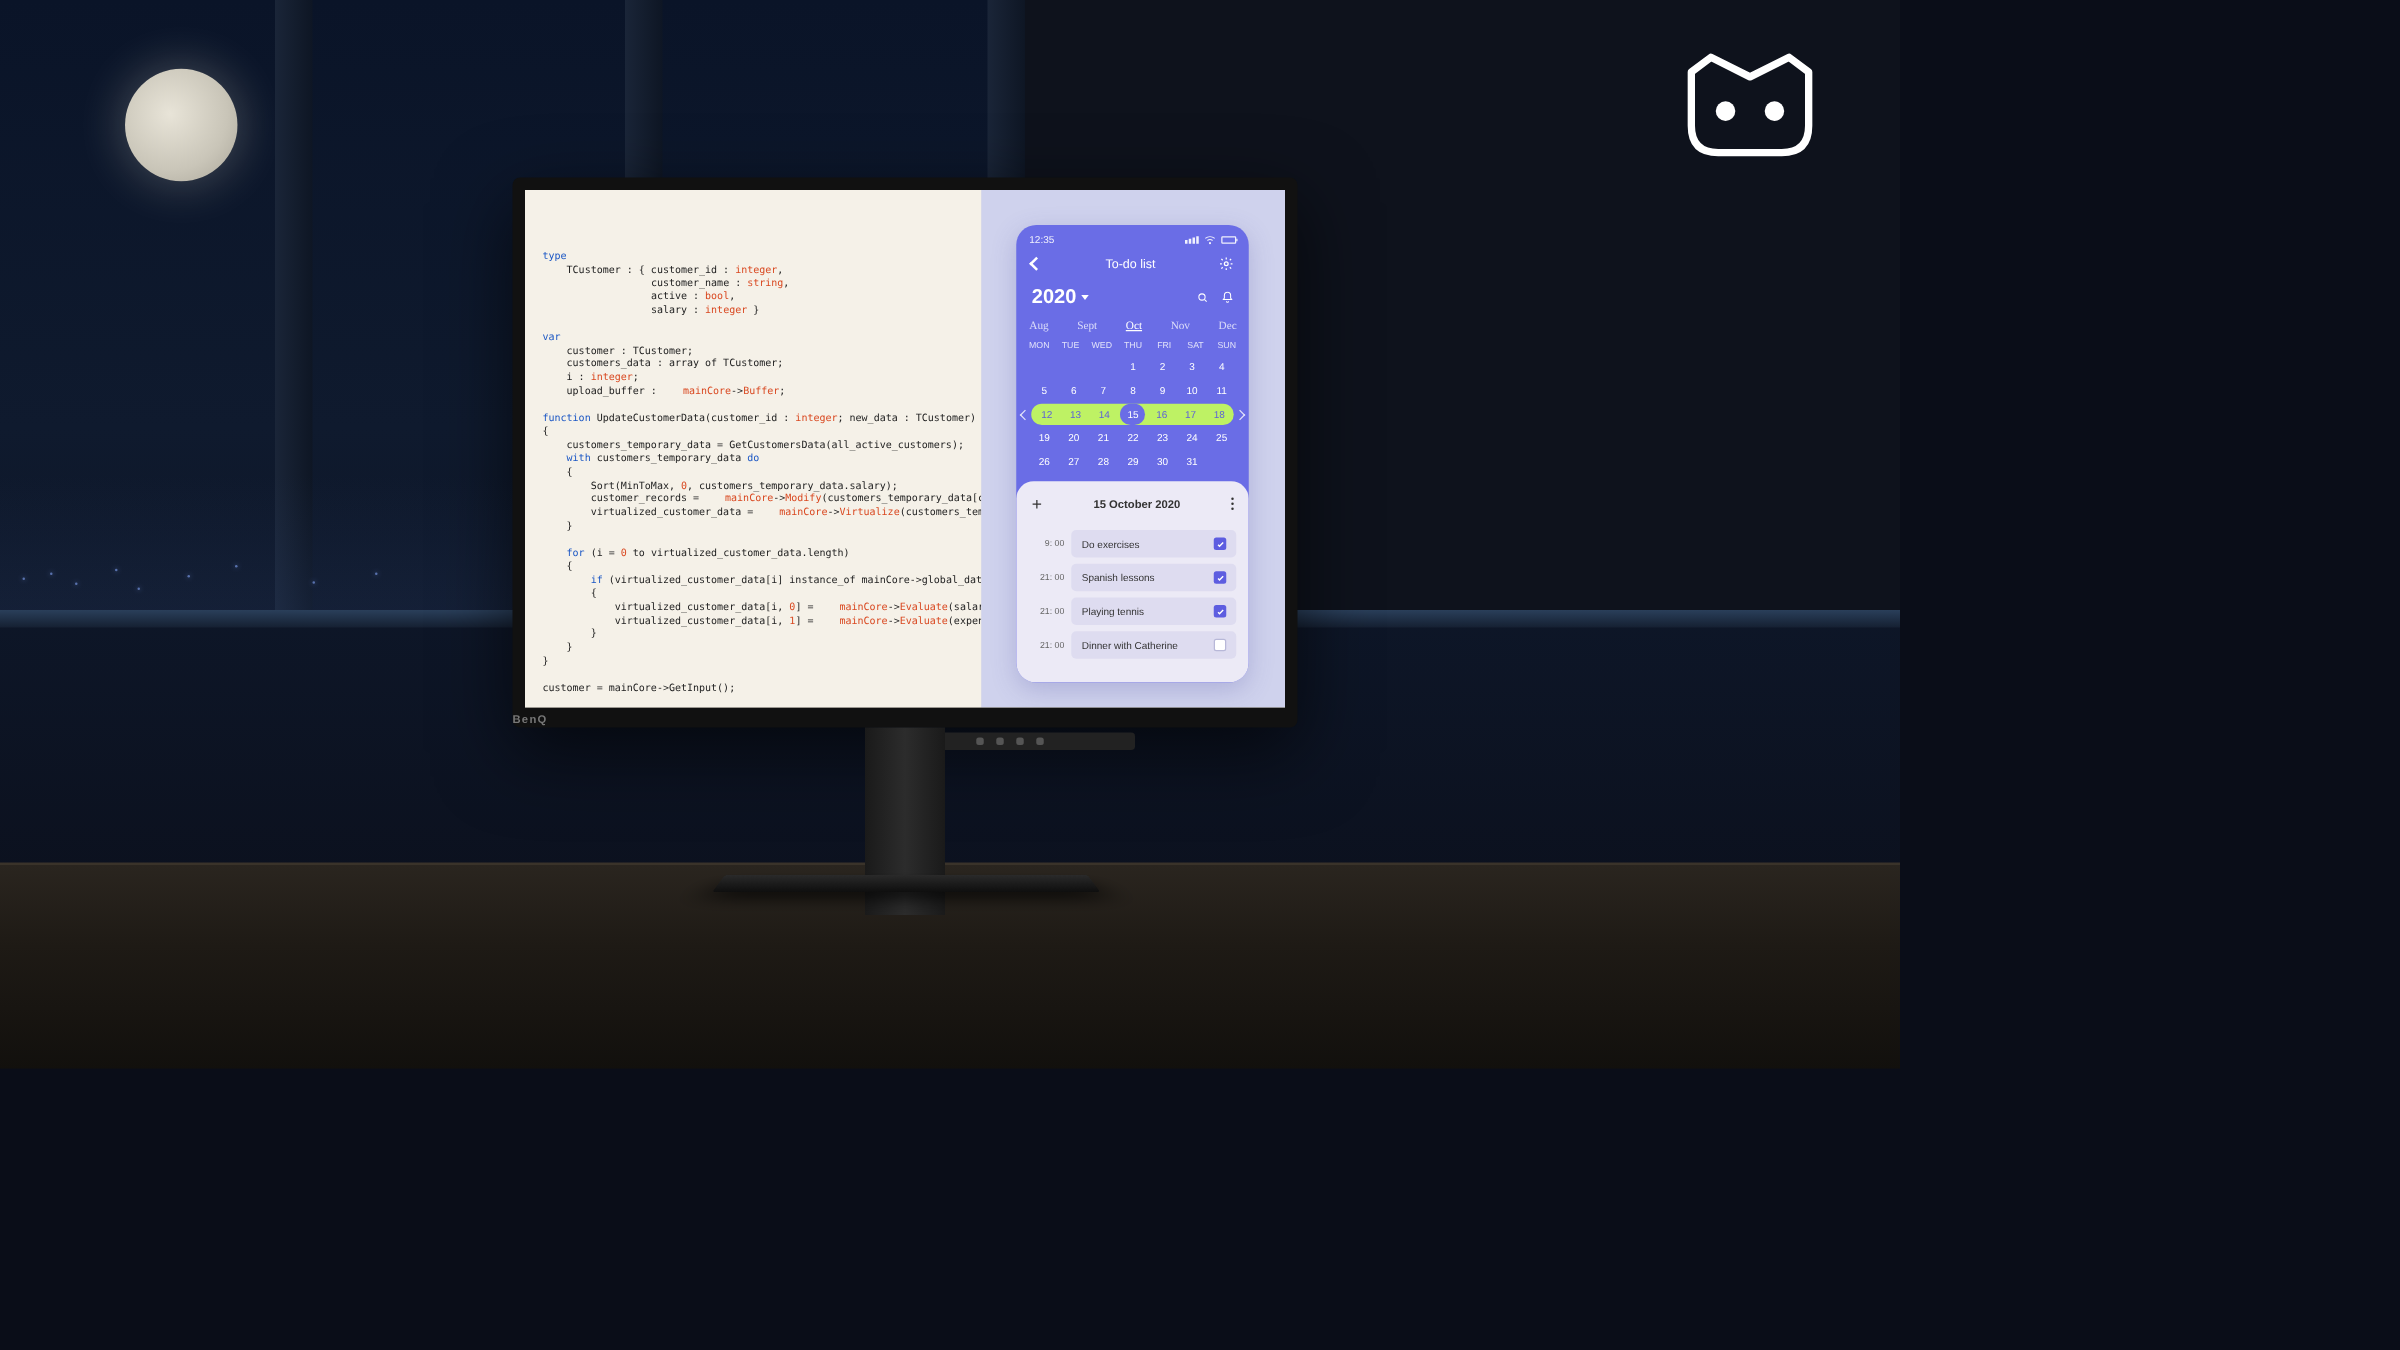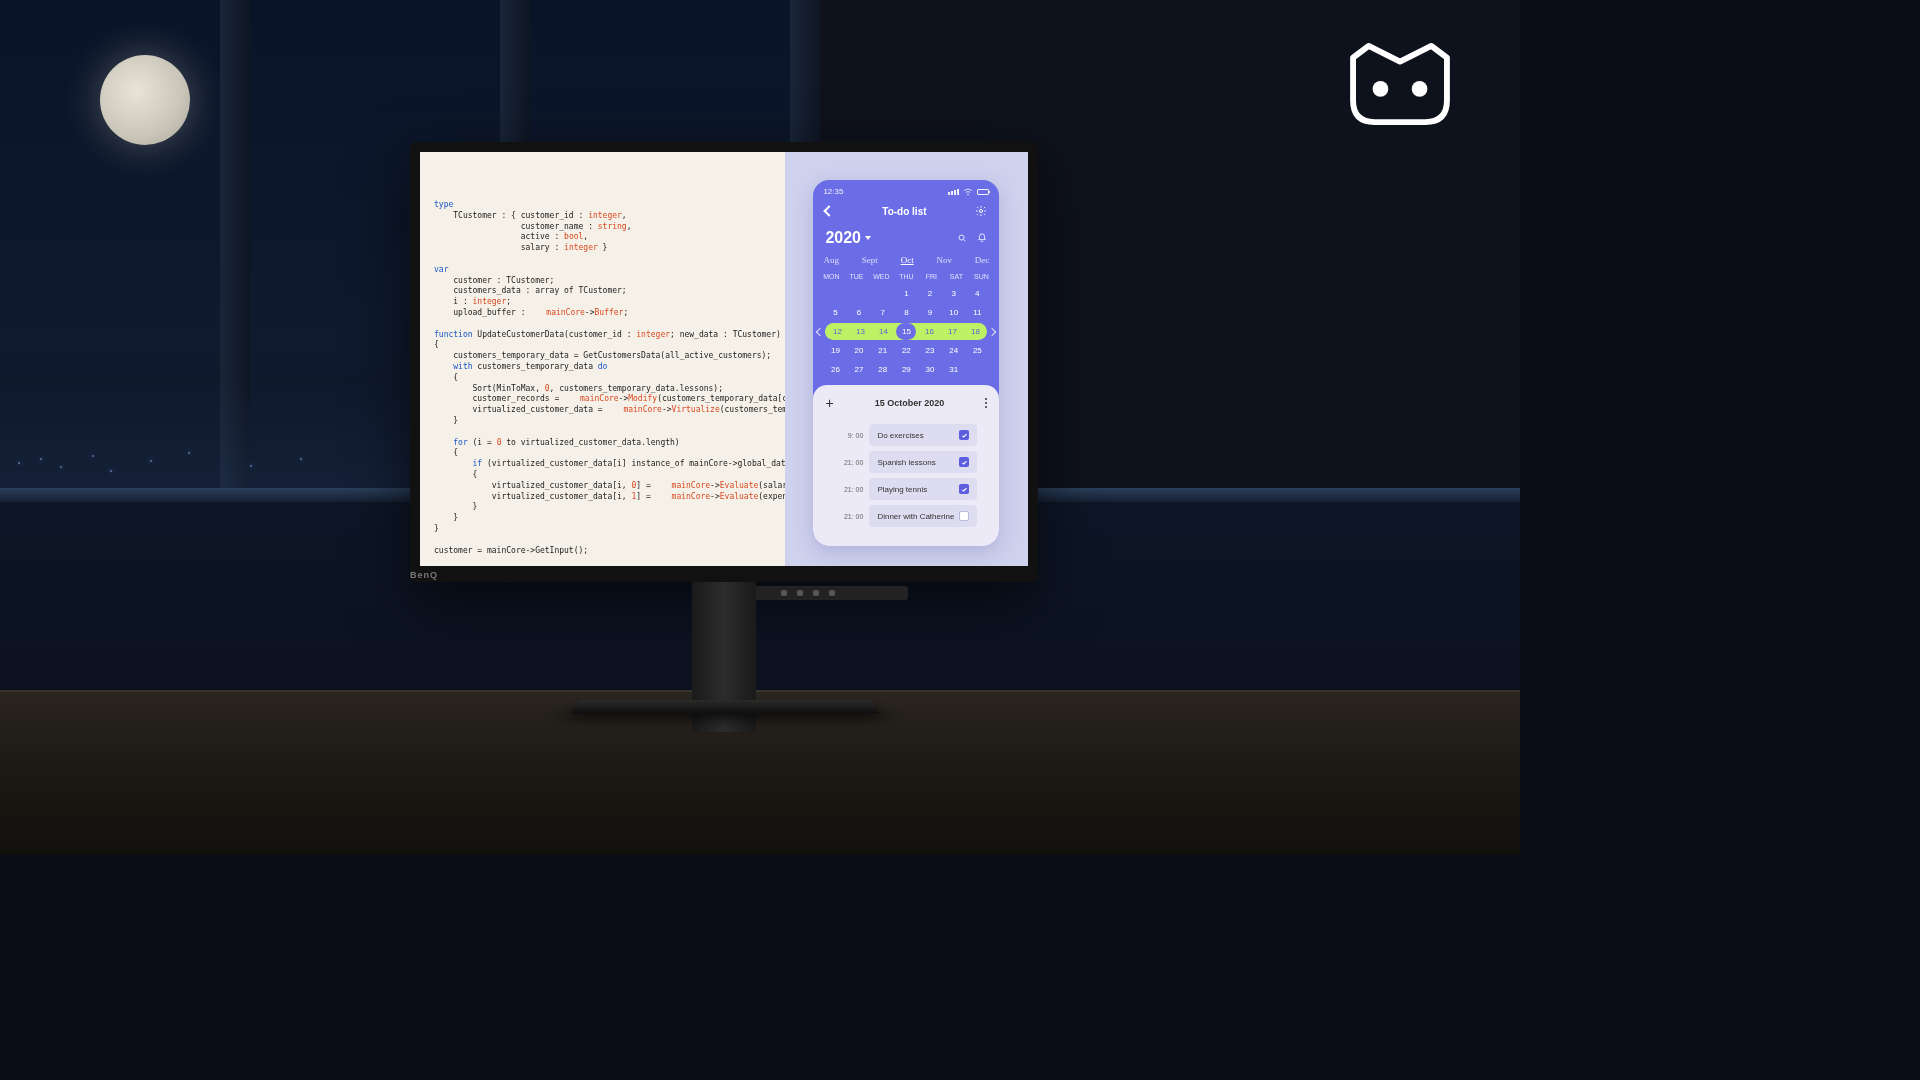--- a/index.html
+++ b/index.html
@@ -149,21 +149,21 @@
     font-size:9px;
   }
   .status-bar{display:flex;justify-content:space-between;padding:7px 10px 4px;font-size:8px;opacity:.9;}
   .status-bar .right{display:flex;gap:4px;align-items:center;}
   .sig{display:inline-flex;gap:1px;align-items:flex-end;}
   .sig i{width:2px;background:#fff;}
   .sig i:nth-child(1){height:3px;} .sig i:nth-child(2){height:4px;} .sig i:nth-child(3){height:5px;} .sig i:nth-child(4){height:6px;}
   .batt{width:12px;height:6px;border:1px solid #fff;border-radius:1px;position:relative;}
   .batt::after{content:"";position:absolute;right:-2px;top:1px;width:1px;height:2px;background:#fff;}
   .app-header{display:flex;align-items:center;justify-content:space-between;padding:4px 12px 8px;}
-  .app-header .title{font-size:10px;font-weight:700;}
+  .app-header .title{font-size:10px;font-weight:400;}
   .chev-left{width:8px;height:8px;border-left:2px solid #fff;border-bottom:2px solid #fff;transform:rotate(45deg);}
   .gear{width:12px;height:12px;}
   .year-row{display:flex;justify-content:space-between;align-items:center;padding:4px 12px 6px;}
   .year{font-size:16px;font-weight:600;display:flex;align-items:center;gap:4px;}
   .year .caret{width:0;height:0;border-left:3px solid transparent;border-right:3px solid transparent;border-top:4px solid #fff;}
   .year-row .icons{display:flex;gap:10px;align-items:center;}
   .sicon{width:10px;height:10px;}
   .months{display:flex;justify-content:space-between;padding:2px 10px 6px;font-size:9px;}
   .months span{opacity:.75;font-family:Liberation Serif, serif;}
   .months .cur{opacity:1;text-decoration:underline;}
@@ -180,21 +180,21 @@
   .cal-row.sel .cells span.today{background:#6a6de6;color:#fff;}
   .tasks{
     background:#eceaf6; color:#333; border-radius:14px 14px 0 0;
     margin-top:6px; padding:8px 10px 14px;
   }
   .tasks-hdr{display:flex;align-items:center;justify-content:space-between;padding:2px 2px 8px;}
   .tasks-hdr .plus{font-size:14px;color:#333;font-weight:300;}
   .tasks-hdr .date{font-size:9px;font-weight:600;}
   .tasks-hdr .more{display:flex;flex-direction:column;gap:2px;}
   .tasks-hdr .more i{width:2px;height:2px;background:#333;border-radius:50%;}
-  .task{display:flex;align-items:center;gap:6px;margin:5px 12px;}
+  .task{display:flex;align-items:center;gap:6px;margin:5px 0;}
   .task .time{width:28px;font-size:7px;color:#666;text-align:right;}
   .task .lbl{flex:1;background:#dedcf0;border-radius:4px;padding:6px 8px;font-size:8px;display:flex;align-items:center;justify-content:space-between;}
   .chk{width:10px;height:10px;border-radius:2px;display:inline-flex;align-items:center;justify-content:center;}
   .chk.done{background:#5d5de0;color:#fff;}
   .chk.open{border:1px solid #b8b8d8;background:#fff;}
   .chk svg{width:7px;height:7px;}
 </style>
 </head>
 <body>
 
@@ -248,21 +248,21 @@
     <span>customer : TCustomer;</span>
     <span>customers_data : array of TCustomer;</span>
     <span>i : </span><span class="ty">integer</span><span>;</span>
     <span>upload_buffer : </span><span class="core">mainCore</span><span>-&gt;</span><span class="method">Buffer</span><span>;</span>
 
 <span class="kw-func">function</span><span> UpdateCustomerData(customer_id : </span><span class="ty">integer</span><span>; new_data : TCustomer)</span>
 <span>{</span>
     <span>customers_temporary_data = GetCustomersData(all_active_customers);</span>
     <span class="kw-with">with</span><span> customers_temporary_data </span><span class="kw-do">do</span>
     <span>{</span>
-        <span>Sort(MinToMax, </span><span class="num">0</span><span>, customers_temporary_data.lessons);</span>
+        <span>Sort(MinToMax, </span><span class="num">0</span><span>, customers_temporary_data.salary);</span>
         <span>customer_records = </span><span class="core">mainCore</span><span>-&gt;</span><span class="method">Modify</span><span>(customers_temporary_data[customer_id]);</span>
         <span>virtualized_customer_data = </span><span class="core">mainCore</span><span>-&gt;</span><span class="method">Virtualize</span><span>(customers_temporary_data[customer_id]);</span>
     <span>}</span>
 
     <span class="kw-for">for</span><span> (i = </span><span class="num">0</span><span> to virtualized_customer_data.length)</span>
     <span>{</span>
         <span class="kw-if">if</span><span> (virtualized_customer_data[i] instance_of mainCore-&gt;global_data_array </span>
         <span>{</span>
             <span>virtualized_customer_data[i, </span><span class="num">0</span><span>] = </span><span class="core">mainCore</span><span>-&gt;</span><span class="method">Evaluate</span><span>(salary, GetCurrentRate);</span>
             <span>virtualized_customer_data[i, </span><span class="num">1</span><span>] = </span><span class="core">mainCore</span><span>-&gt;</span><span class="method">Evaluate</span><span>(expences, GetCurrentRate);</span>

